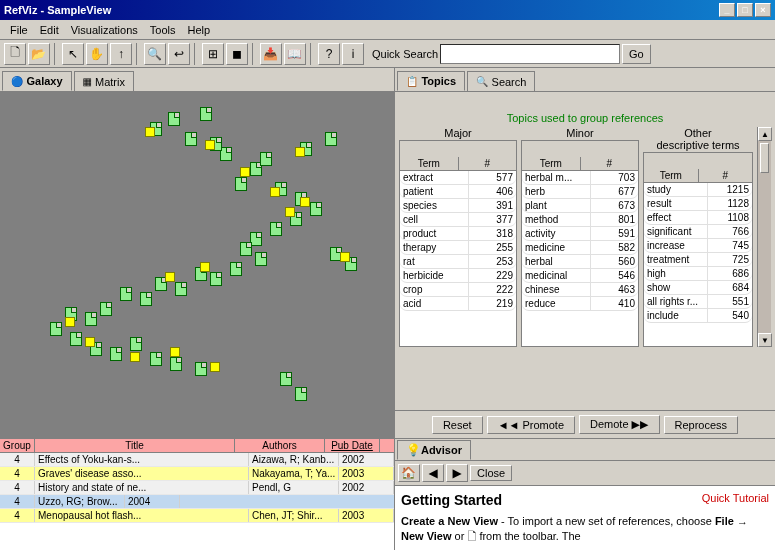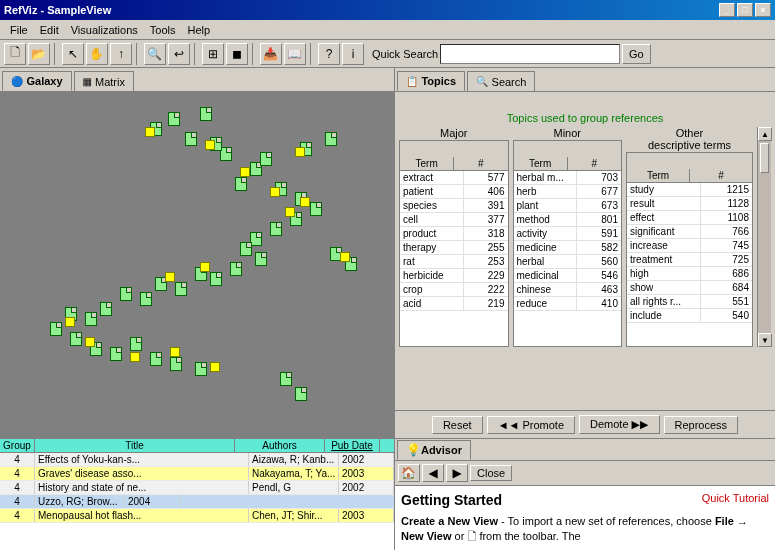--- a/index.html
+++ b/index.html
@@ -190,32 +190,33 @@
     .topic-table {
       flex: 1;
       border: 1px solid #808080;
       border-top: none;
       background: white;
       overflow: hidden;
     }
     .topic-row {
       display: flex;
       border-bottom: 1px solid #e0e0e0;
+      border-radius: 7px;
     }
     .topic-cell {
       padding: 1px 3px;
       font-size: 10px;
       border-right: 1px solid #e0e0e0;
     }
     .topic-cell:last-child { border-right: none; }
     .tc-term { flex: 3; }
     .tc-num { flex: 2; text-align: right; }
 
     .other-col {
-      width: 127px;
+      width: 110px;
       display: flex;
       flex-direction: column;
     }
 
     
     .topics-actions {
       display: flex;
       gap: 4px;
       padding: 4px;
       align-items: center;
@@ -249,21 +250,21 @@
     .ref-tab-bar {
       background: #d4d0c8;
       display: flex;
       border-bottom: 1px solid #808080;
       padding: 2px 2px 0;
       height: 22px;
       align-items: flex-end;
     }
     .ref-table-header {
       display: flex;
-      background: #5eead4;
+      background: #fca5a5;
       border-bottom: 1px solid #808080;
     }
     .ref-th {
       padding: 1px 3px;
       font-size: 10px;
       border-right: 1px solid #808080;
       text-align: center;
     }
     .rth-group { width: 35px; }
     .rth-authors { width: 90px; }

